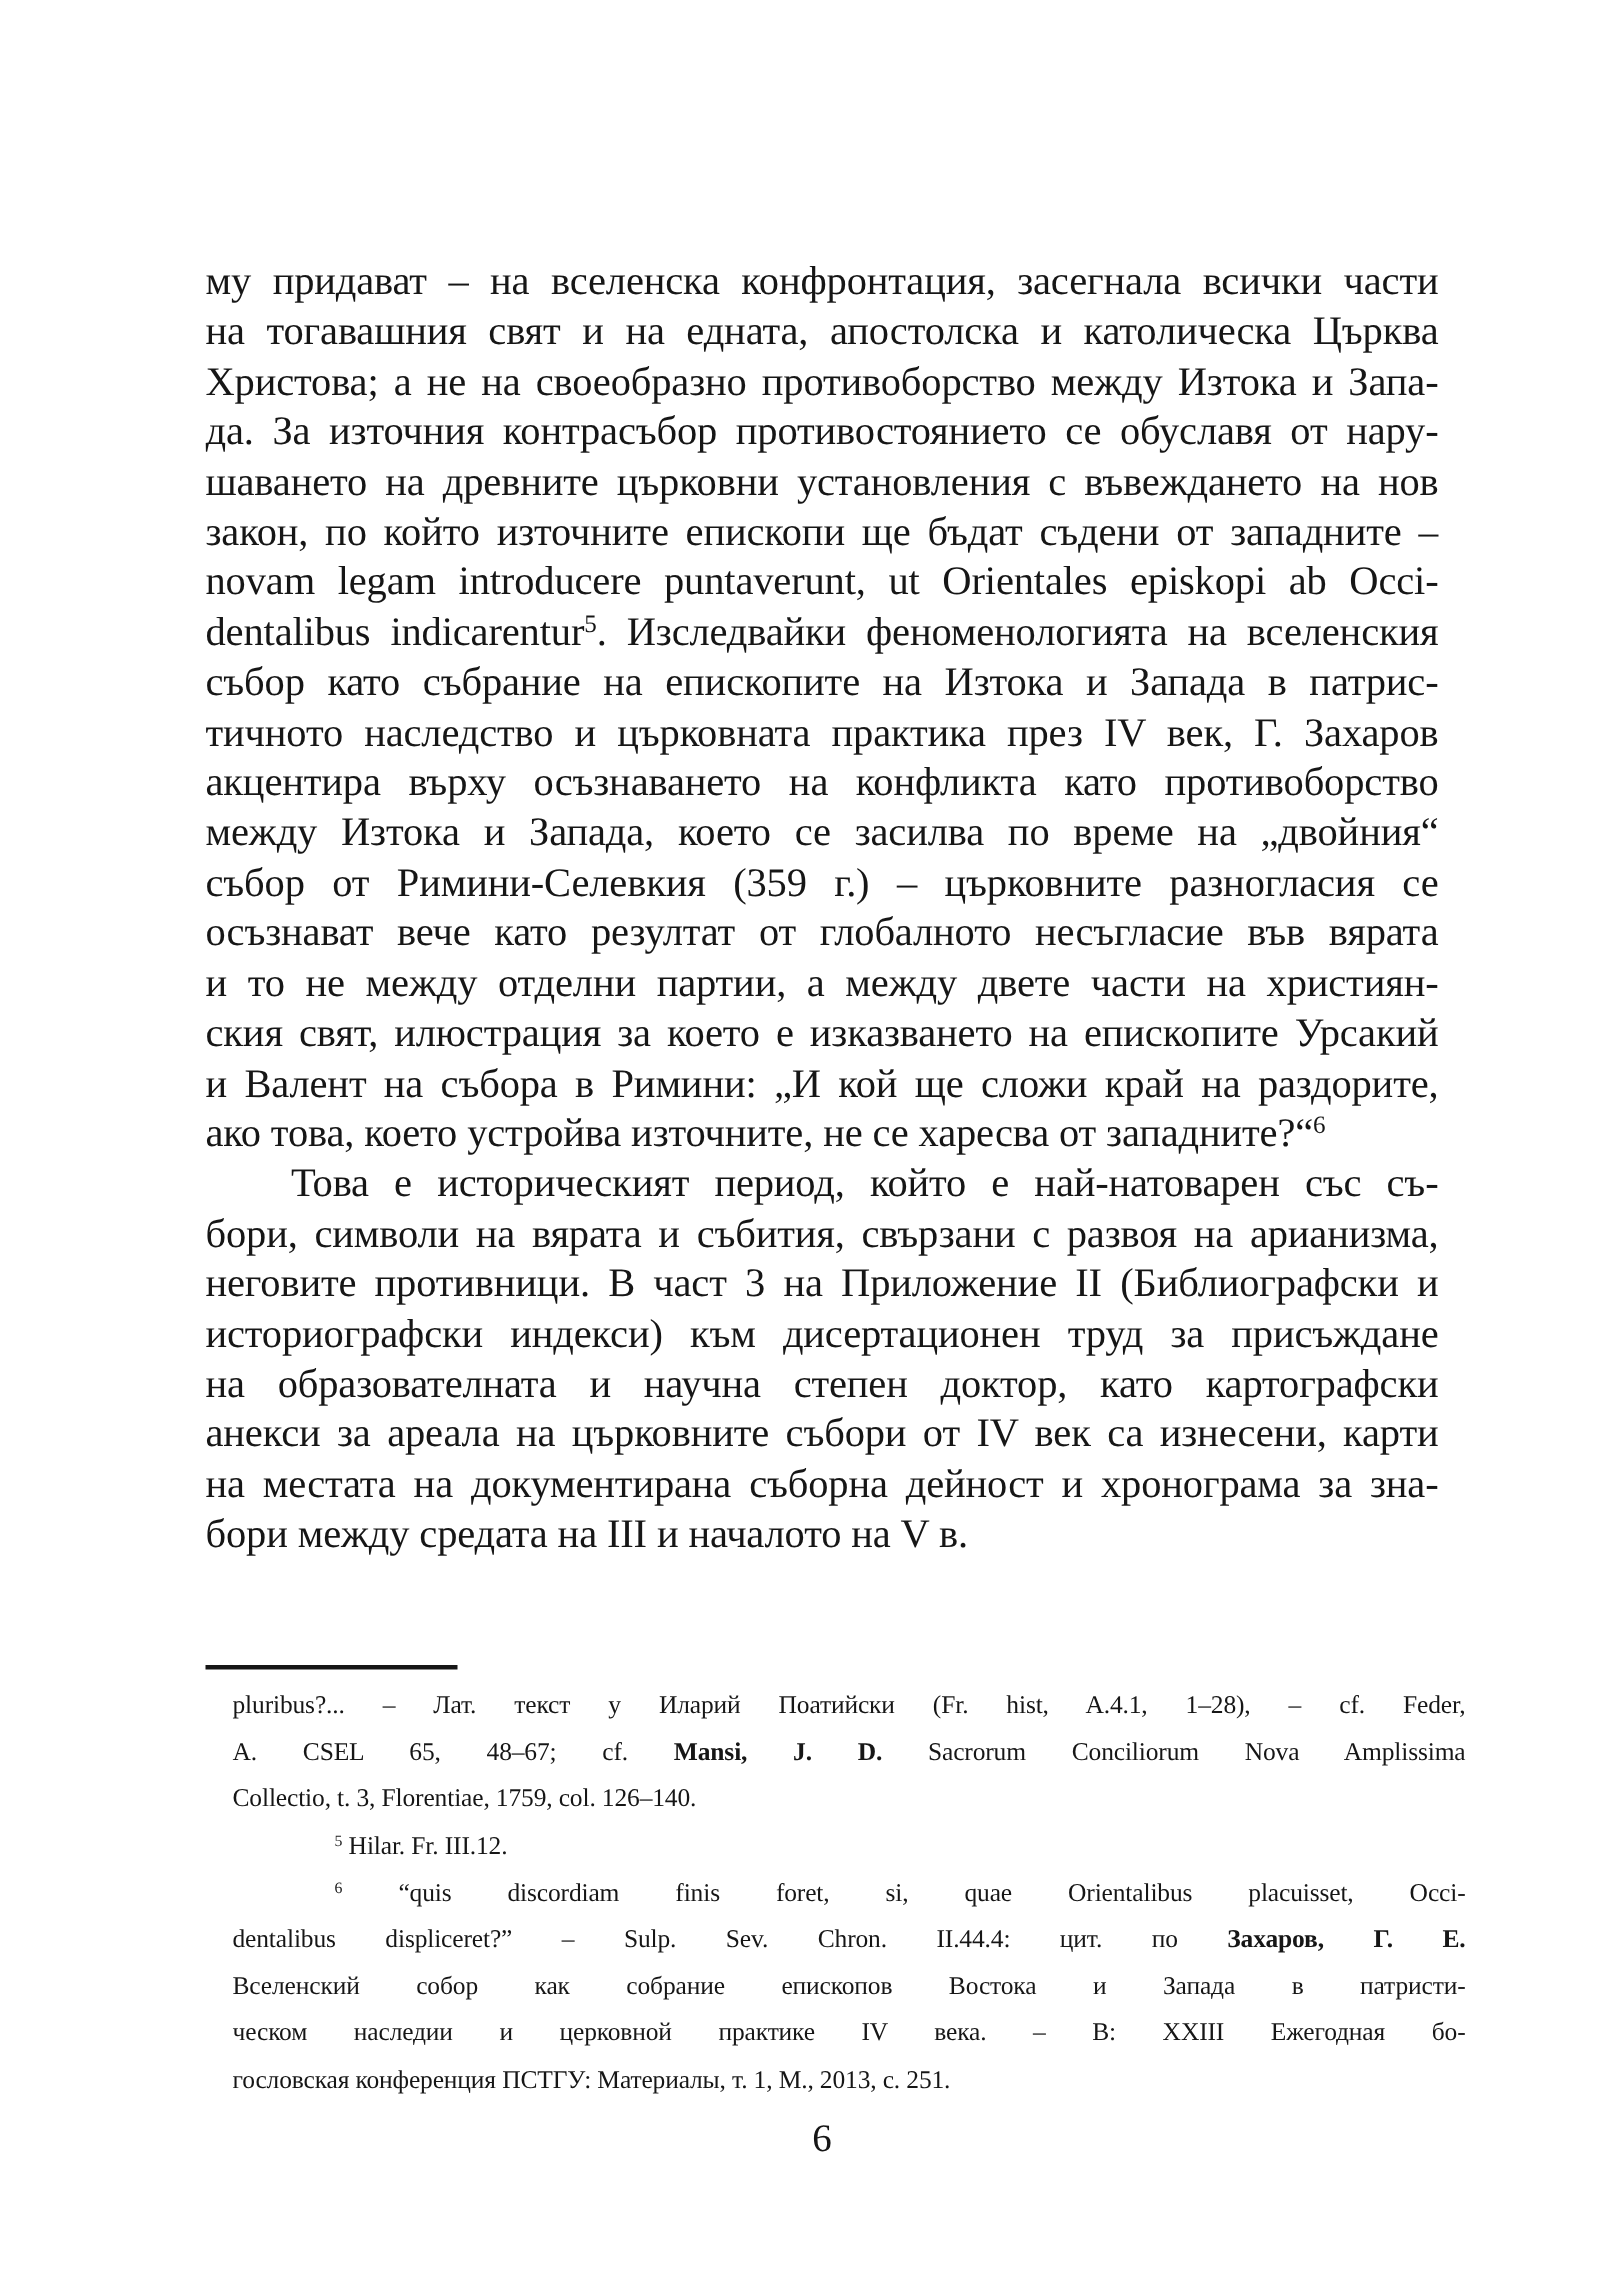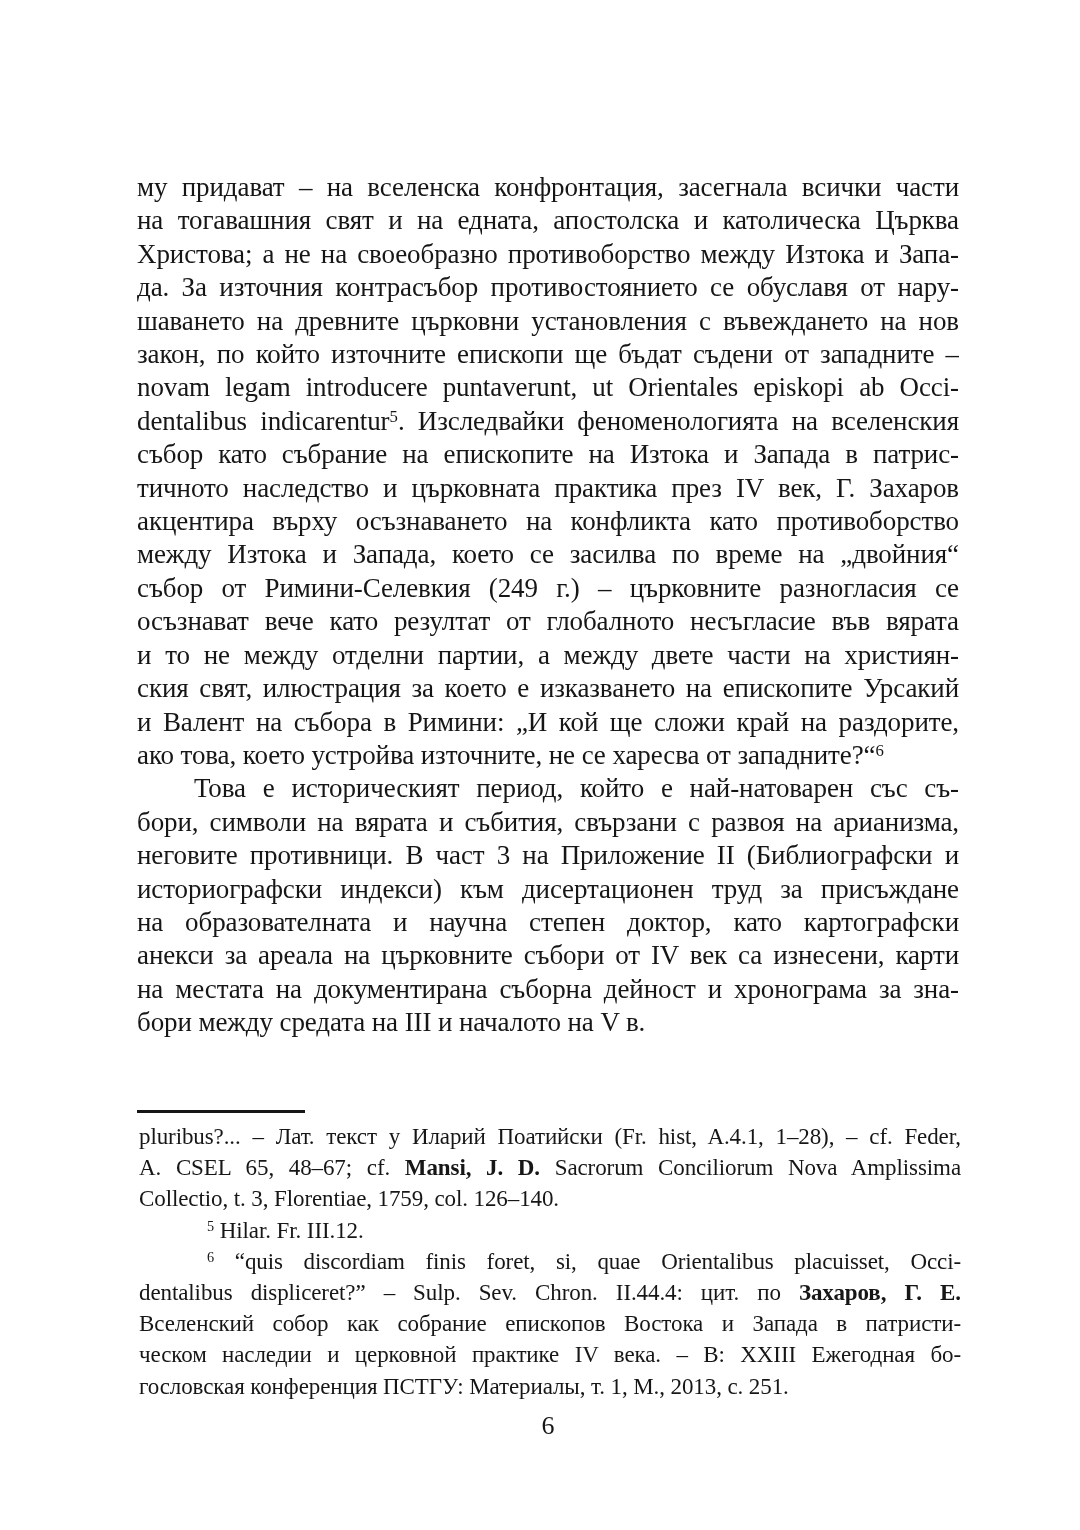--- a/index.html
+++ b/index.html
@@ -26,24 +26,24 @@
   .footnote-sep {
     position: absolute;
     left: 137px;
     top: 1081px;
     width: 168px;
     height: 3px;
     background: #161616;
   }
   .footnotes {
     position: absolute;
-    left: 139px;
+    left: 155px;
     top: 1092px;
     width: 822px;
-    font-size: 23px;
+    font-size: 17px;
     line-height: 31.2px;
     letter-spacing: -0.1px;
   }
   .line {
     text-align: justify;
     text-align-last: justify;
     overflow: hidden;
     max-height: 34px;
   }
   .footnotes .line { max-height: 32px; }
@@ -79,21 +79,21 @@
         <div class="line">Христова; а не на своеобразно противоборство между Изтока и Запа-</div>
         <div class="line">да. За източния контрасъбор противостоянието се обуславя от нару-</div>
         <div class="line">шаването на древните църковни установления с въвеждането на нов</div>
         <div class="line">закон, по който източните епископи ще бъдат съдени от западните –</div>
         <div class="line">novam legam introducere puntaverunt, ut Orientales episkopi ab Occi-</div>
         <div class="line">dentalibus indicarentur<sup>5</sup>. Изследвайки феноменологията на вселенския</div>
         <div class="line">събор като събрание на епископите на Изтока и Запада в патрис-</div>
         <div class="line">тичното наследство и църковната практика през IV век, Г. Захаров</div>
         <div class="line">акцентира върху осъзнаването на конфликта като противоборство</div>
         <div class="line">между Изтока и Запада, което се засилва по време на „двойния“</div>
-        <div class="line">събор от Римини-Селевкия (249 г.) – църковните разногласия се</div>
+        <div class="line">събор от Римини-Селевкия (359 г.) – църковните разногласия се</div>
         <div class="line">осъзнават вече като резултат от глобалното несъгласие във вярата</div>
         <div class="line">и то не между отделни партии, а между двете части на християн-</div>
         <div class="line">ския свят, илюстрация за което е изказването на епископите Урсакий</div>
         <div class="line">и Валент на събора в Римини: „И кой ще сложи край на раздорите,</div>
         <div class="line end">ако това, което устройва източните, не се харесва от западните?“<sup>6</sup></div>
       </div>
     <div>
         <div class="line indent">Това е историческият период, който е най-натоварен със съ-</div>
         <div class="line">бори, символи на вярата и събития, свързани с развоя на арианизма,</div>
         <div class="line">неговите противници. В част 3 на Приложение II (Библиографски и</div>

